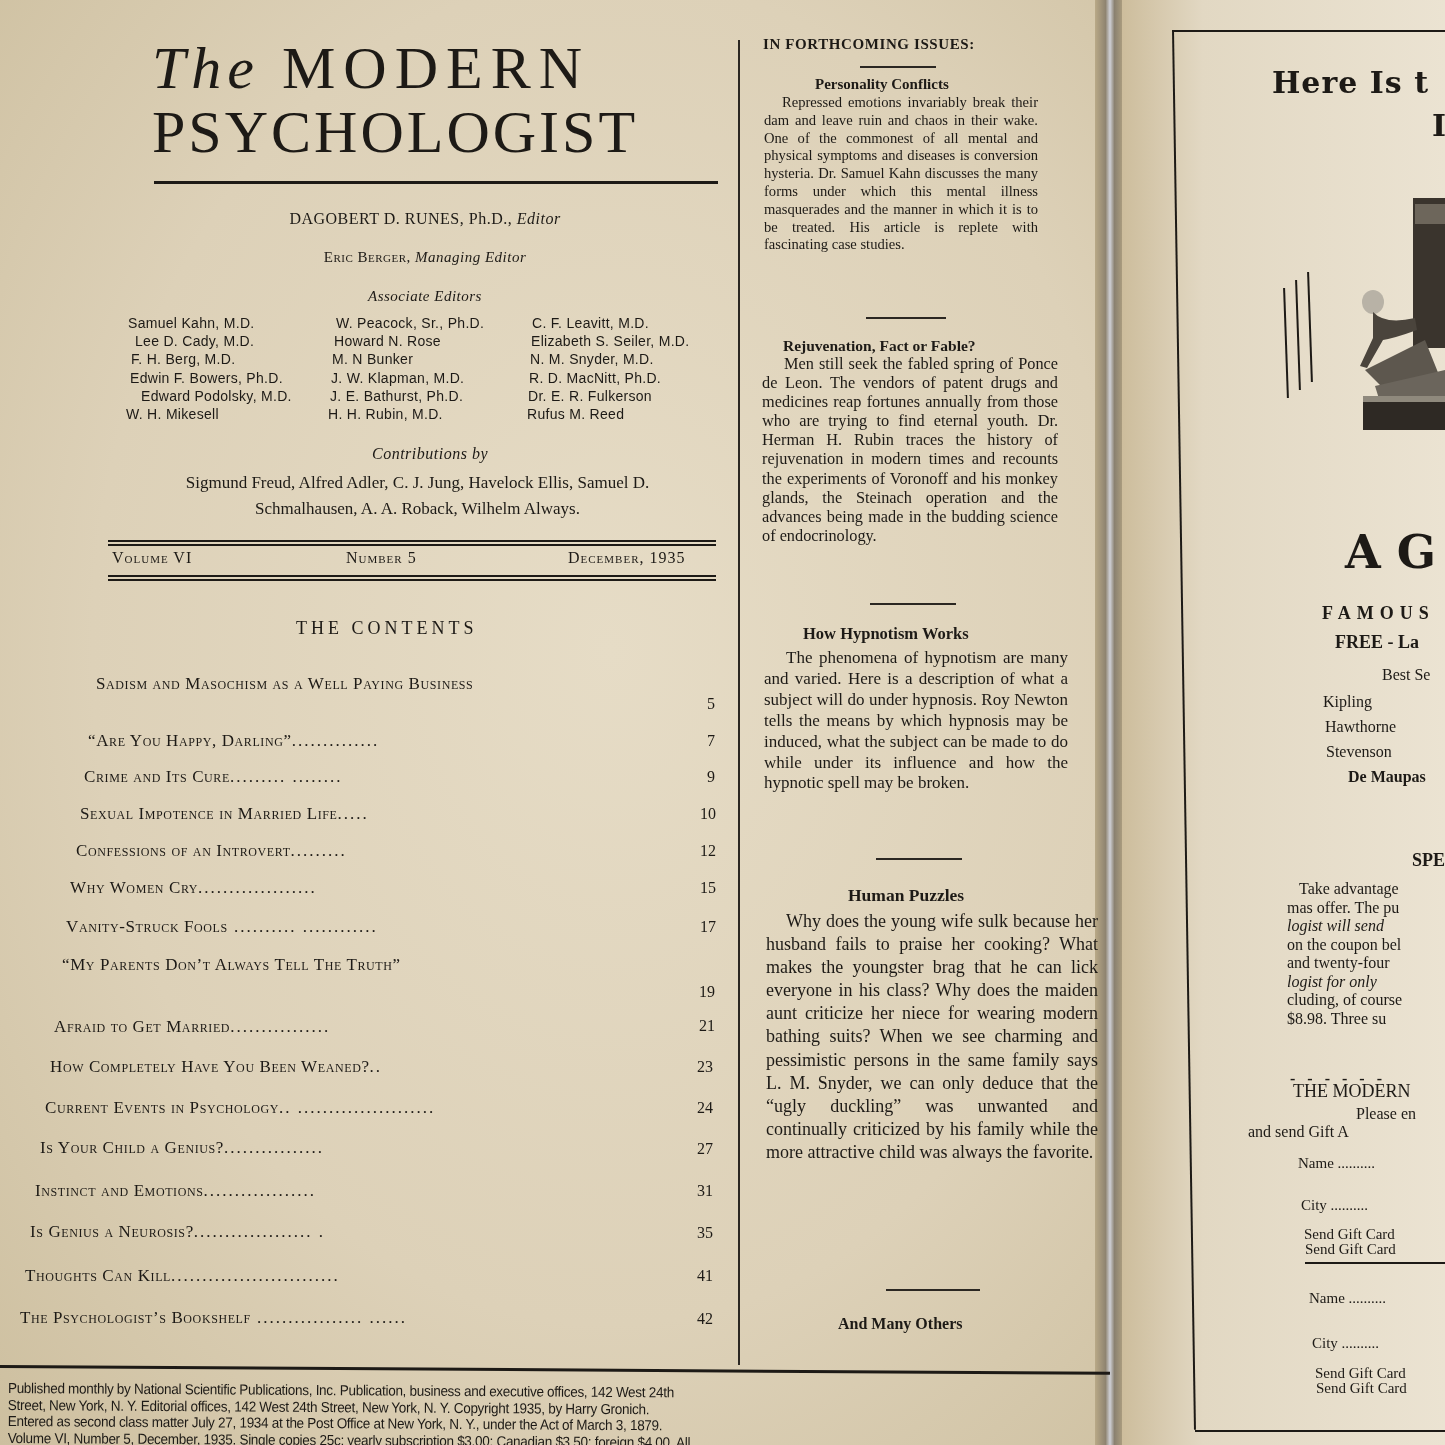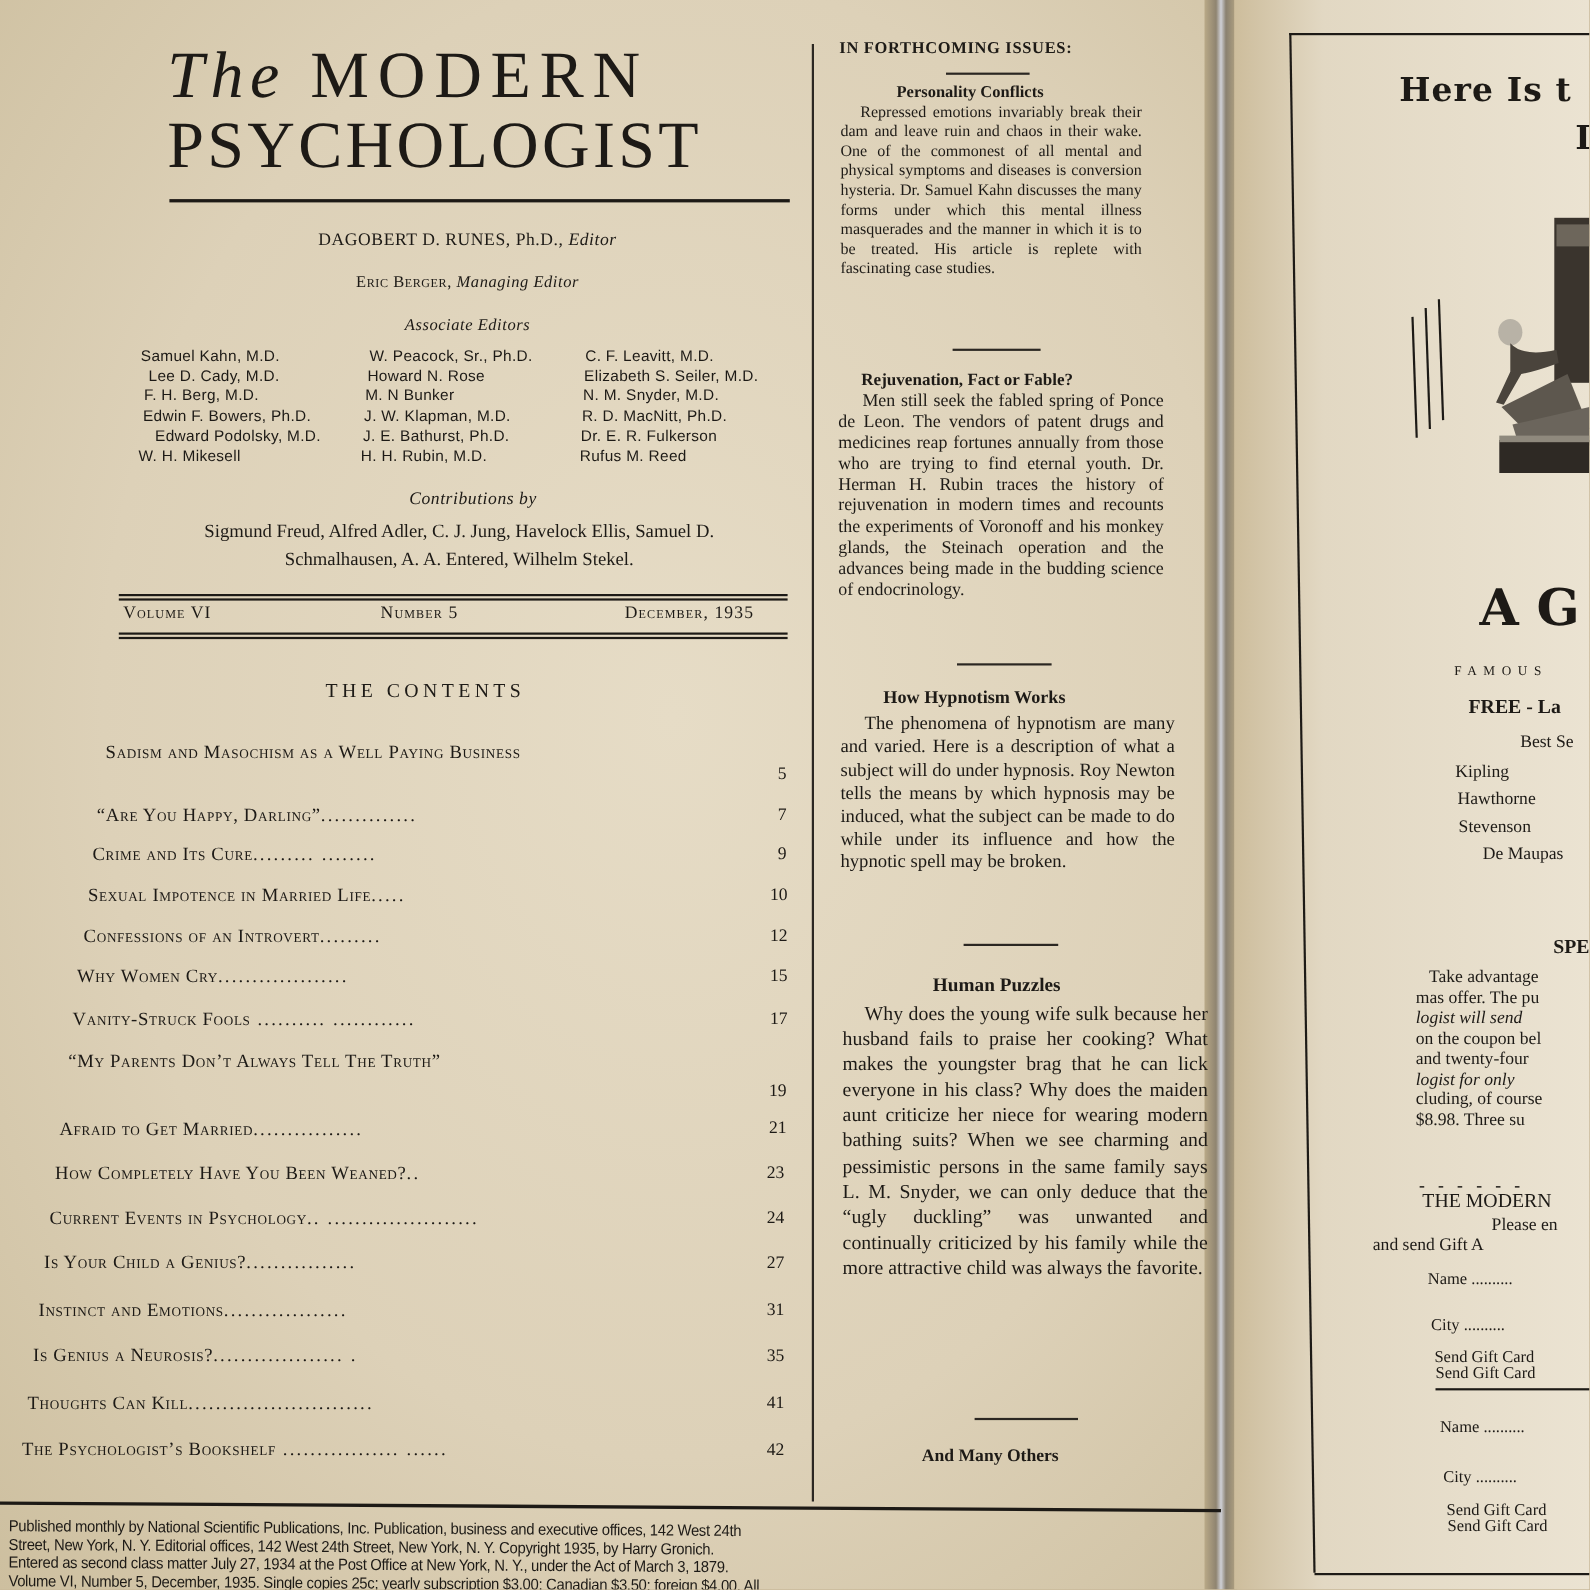--- a/index.html
+++ b/index.html
@@ -71,21 +71,21 @@
   
   .ad-border-left { position:absolute; left:1172px; top:30px; width:2px; height:1400px; background:#1d1a16; transform:rotate(-0.9deg); transform-origin:top; }
   .ad-border-top { position:absolute; left:1172px; top:30px; width:273px; height:2px; background:#1d1a16; }
   .ad-border-bottom { position:absolute; left:1195px; top:1430px; width:250px; height:2px; background:#1d1a16; }
   .blackletter { font-family:"DejaVu Serif", serif; font-weight:bold; }
   .ad-headline { position:absolute; left:1272px; top:65px; font-size:30px; white-space:nowrap; letter-spacing:1px; }
   .ad-headline2 { position:absolute; left:1432px; top:108px; font-size:30px; }
   .ad-lines { position:absolute; top:288px; width:2px; height:110px; background:#1d1a16; }
   .statue { position:absolute; left:1355px; top:190px; width:90px; height:240px; }
   .ad-gift { position:absolute; left:1345px; top:525px; font-size:46px; white-space:nowrap; }
-  .ad-famous { position:absolute; left:1322px; top:603px; font-size:12px; letter-spacing:6px; font-weight:normal; white-space:nowrap; }
+  .ad-famous { position:absolute; left:1322px; top:603px; font-size:18px; letter-spacing:6px; font-weight:bold; white-space:nowrap; }
   .ad-free { position:absolute; left:1335px; top:632px; font-size:18px; font-weight:bold; white-space:nowrap; }
   .ad-bestse { position:absolute; left:1382px; top:666px; font-size:16px; white-space:nowrap; }
   .ad-author { position:absolute; font-size:16px; white-space:nowrap; }
   .ad-spe { position:absolute; left:1412px; top:850px; font-size:18px; font-weight:bold; }
   .ad-body { position:absolute; left:1287px; top:880px; font-size:16px; line-height:18.5px; white-space:nowrap; }
   .ad-dash { position:absolute; left:1290px; top:1070px; font-size:16px; font-weight:bold; letter-spacing:4px; white-space:nowrap; }
   .ad-coupon { position:absolute; font-size:16px; white-space:nowrap; line-height:17px; }
   .ad-coupon-rule { position:absolute; left:1305px; top:1262px; width:140px; height:2px; background:#1d1a16; }
 </style>
 </head>
@@ -134,21 +134,21 @@
   <div style="margin-left:3px">Elizabeth S. Seiler, M.D.</div>
   <div style="margin-left:2px">N. M. Snyder, M.D.</div>
   <div style="margin-left:1px">R. D. MacNitt, Ph.D.</div>
   <div style="margin-left:0px">Dr. E. R. Fulkerson</div>
   <div style="margin-left:-1px">Rufus M. Reed</div>
 </div>
 
 <div class="contrib-title" style="left:130px;">Contributions by</div>
 <div class="contrib-names">
   <div>Sigmund Freud, Alfred Adler, C. J. Jung, Havelock Ellis, Samuel D.</div>
-  <div>Schmalhausen, A. A. Entered, Wilhelm Stekel.</div>
+  <div>Schmalhausen, A. A. Roback, Wilhelm Always.</div>
 </div>
 
 <div class="vol-rule" style="top:540px;"></div>
 <div class="vol-rule" style="top:544px;"></div>
 <div class="vol-bar">
   <span style="left:2px;">Volume VI</span>
   <span style="left:236px;">Number 5</span>
   <span style="left:458px;">December, 1935</span>
 </div>
 <div class="vol-rule" style="top:575px;"></div>
@@ -304,21 +304,21 @@
   <rect x="8" y="206" width="82" height="6" fill="#8f897d"></rect>
 </svg>
 
 <div class="ad-gift blackletter">A G</div>
 <div class="ad-famous">FAMOUS</div>
 <div class="ad-free">FREE - La</div>
 <div class="ad-bestse">Best Se</div>
 <div class="ad-author" style="left:1323px;top:693px;">Kipling</div>
 <div class="ad-author" style="left:1325px;top:718px;">Hawthorne</div>
 <div class="ad-author" style="left:1326px;top:743px;">Stevenson</div>
-<div class="ad-author" style="left:1348px;top:768px;">De Maupas</div>
+<div class="ad-author" style="left:1348px;top:768px;font-weight:bold;">De Maupas</div>
 
 <div class="ad-spe">SPE</div>
 <div class="ad-body">
   <div style="margin-left:12px;">Take advantage</div>
   <div>mas offer.  The pu</div>
   <div style="font-style:italic;">logist  will  send</div>
   <div>on the coupon bel</div>
   <div>and  twenty-four</div>
   <div style="font-style:italic;">logist  for  only</div>
   <div>cluding, of course</div>

